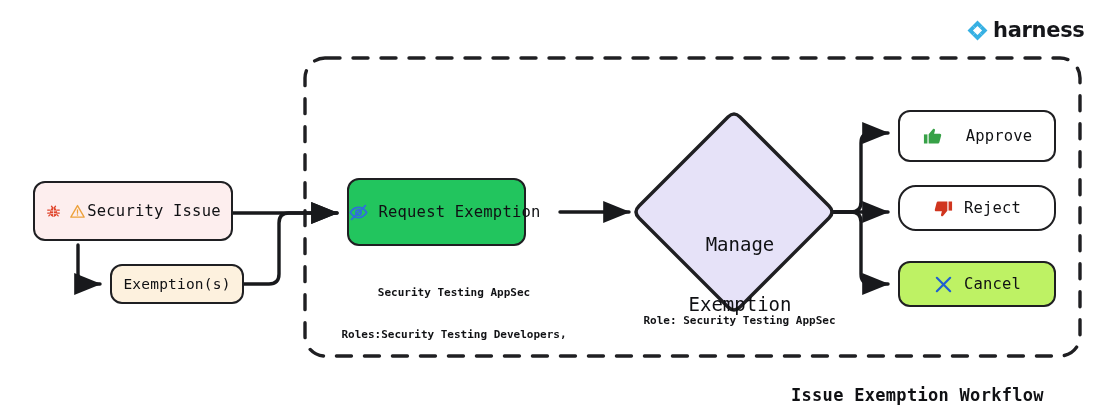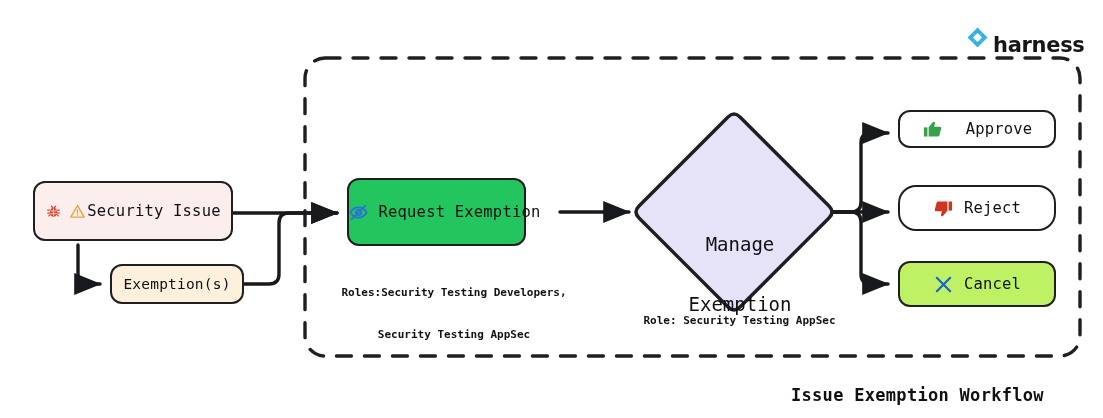--- a/index.html
+++ b/index.html
@@ -9,32 +9,32 @@
   #stage{position:absolute;inset:0;width:1103px;height:418px;}
   svg.layer{position:absolute;left:0;top:0;width:1103px;height:418px;overflow:visible;}
   .node{position:absolute;box-sizing:border-box;display:flex;align-items:center;
         justify-content:center;border:2.5px solid #1f1f22;border-radius:12px;
         color:#101114;font-size:15.5px;letter-spacing:.2px;white-space:nowrap;}
   .node .ico{display:inline-flex;align-items:center;justify-content:center;}
   .cap{position:absolute;text-align:center;color:#111215;font-size:11px;
        font-weight:bold;line-height:14px;white-space:pre;}
   #brand{position:absolute;display:flex;align-items:center;gap:4px;}
   #brand .bname{font-family:"DejaVu Sans","Liberation Sans",sans-serif;
-       font-size:21px;font-weight:bold;color:#15161a;letter-spacing:-.3px;margin-top:15px;}
+       font-size:21px;font-weight:bold;color:#15161a;letter-spacing:-.3px;}
   #wf-title{position:absolute;font-size:17px;font-weight:bold;color:#101114;
        letter-spacing:.3px;white-space:nowrap;}
   
   #n-security{left:33px;top:181px;width:200px;height:60px;background:#fdeeee;
        gap:1px;}
   #n-security .row1{display:flex;gap:7px;align-items:center;line-height:1;}
   #n-occurrence{left:110px;top:264px;width:134px;height:40px;background:#fdf1de;
        font-size:14.5px;}
   #n-request{left:347px;top:178px;width:179px;height:68px;background:#22c55e;
        gap:9px;padding-left:16px;}
-  #n-approve{left:898px;top:110px;width:158px;height:38px;background:#ffffff;gap:23px;}
+  #n-approve{left:898px;top:110px;width:158px;height:52px;background:#ffffff;gap:23px;}
   #n-reject{left:898px;top:185px;width:158px;height:46px;background:#ffffff;gap:10px;border-radius:18px;}
   #n-cancel{left:898px;top:261px;width:158px;height:46px;background:#bef264;gap:10px;}
   #cap-request{left:330px;top:258px;width:248px;}
   #cap-manage{left:612px;top:314px;width:255px;}
   #lbl-manage{position:absolute;left:658px;top:194px;width:164px;text-align:center;
        font-size:19px;line-height:20px;color:#101114;white-space:pre;}
 </style>
 </head>
 <body>
 
@@ -154,21 +154,21 @@
   <div class="node" id="n-cancel">
     <span class="ico">
       <svg width="21" height="21" viewBox="0 0 24 24">
         <path d="M4.4 4.4 L19.6 19.6 M19.6 4.4 L4.4 19.6" stroke="#2060d0" stroke-width="2.5" stroke-linecap="round"></path>
       </svg>
     </span>
     <span>Cancel</span>
   </div>
 
   <div class="cap" id="cap-request">
+    <div>Security Testing AppSec</div>
     <div>Roles:Security Testing Developers,</div>
-    <div>Security Testing AppSec</div>
   </div>
 
   <div class="cap" id="cap-manage">Role: Security Testing AppSec</div>
 
   <div id="wf-title" style="left:791px;top:385px;">Issue Exemption Workflow</div>
 
 </div>
 
 </body></html>

